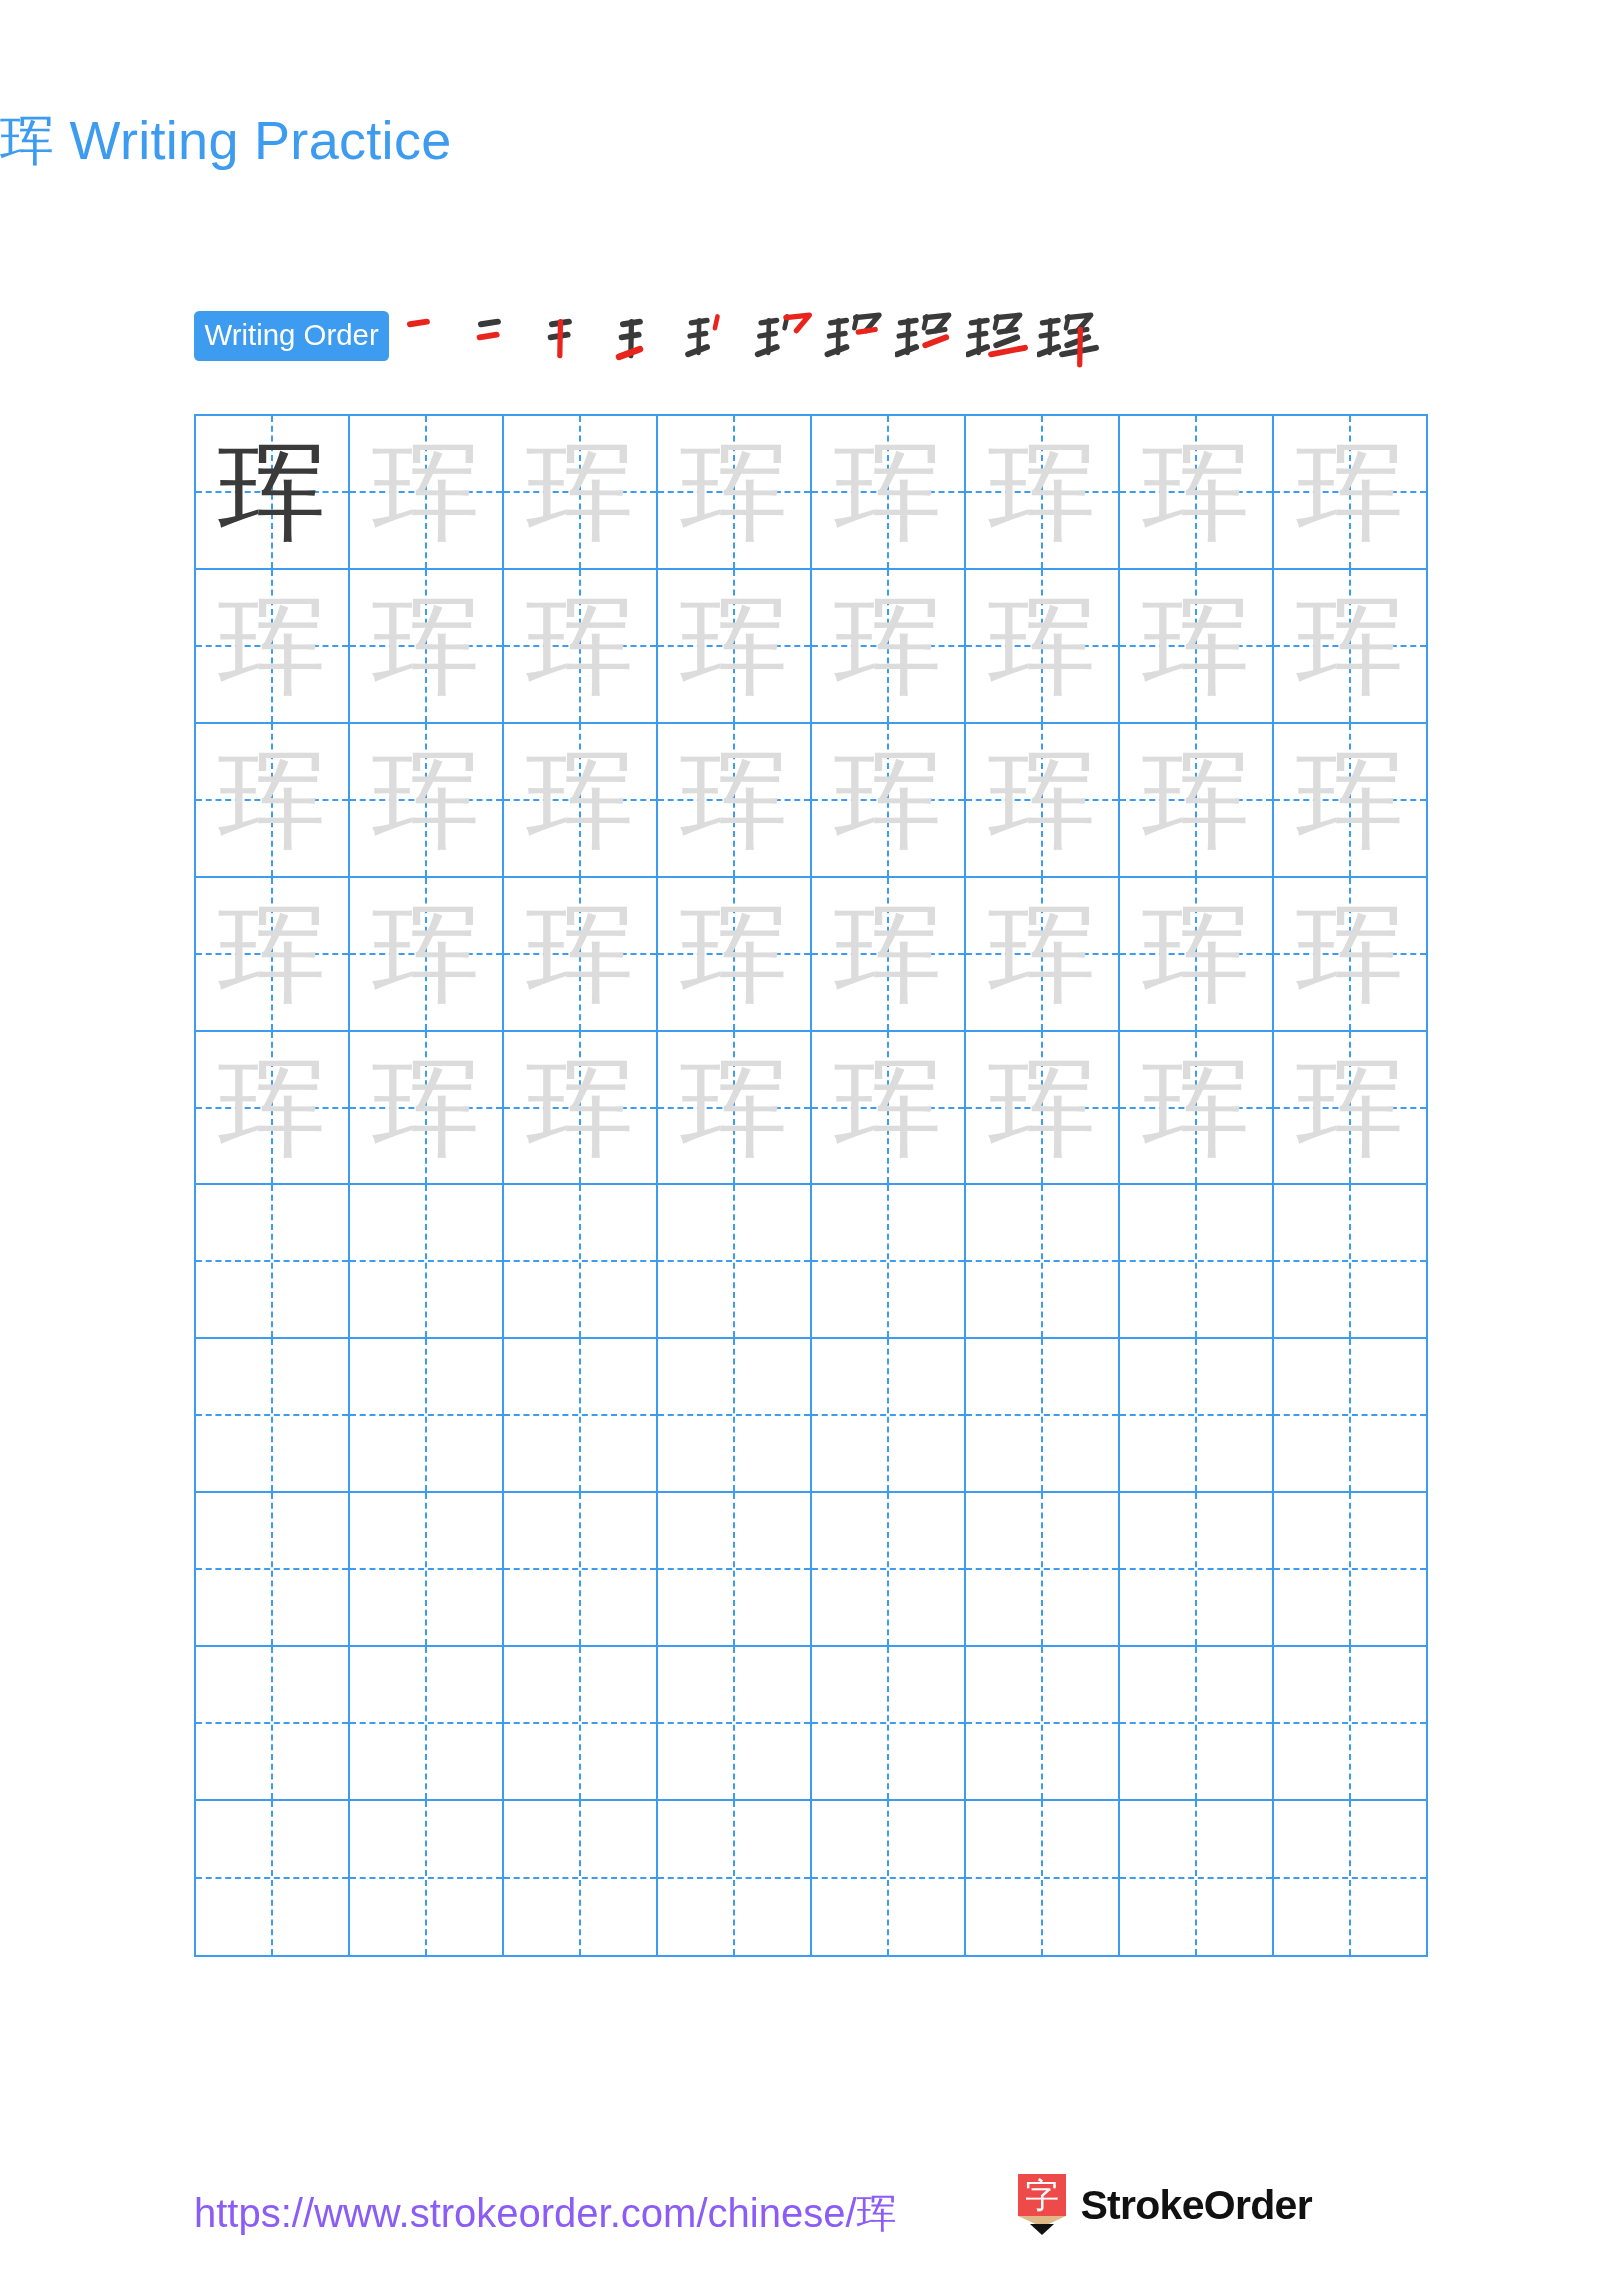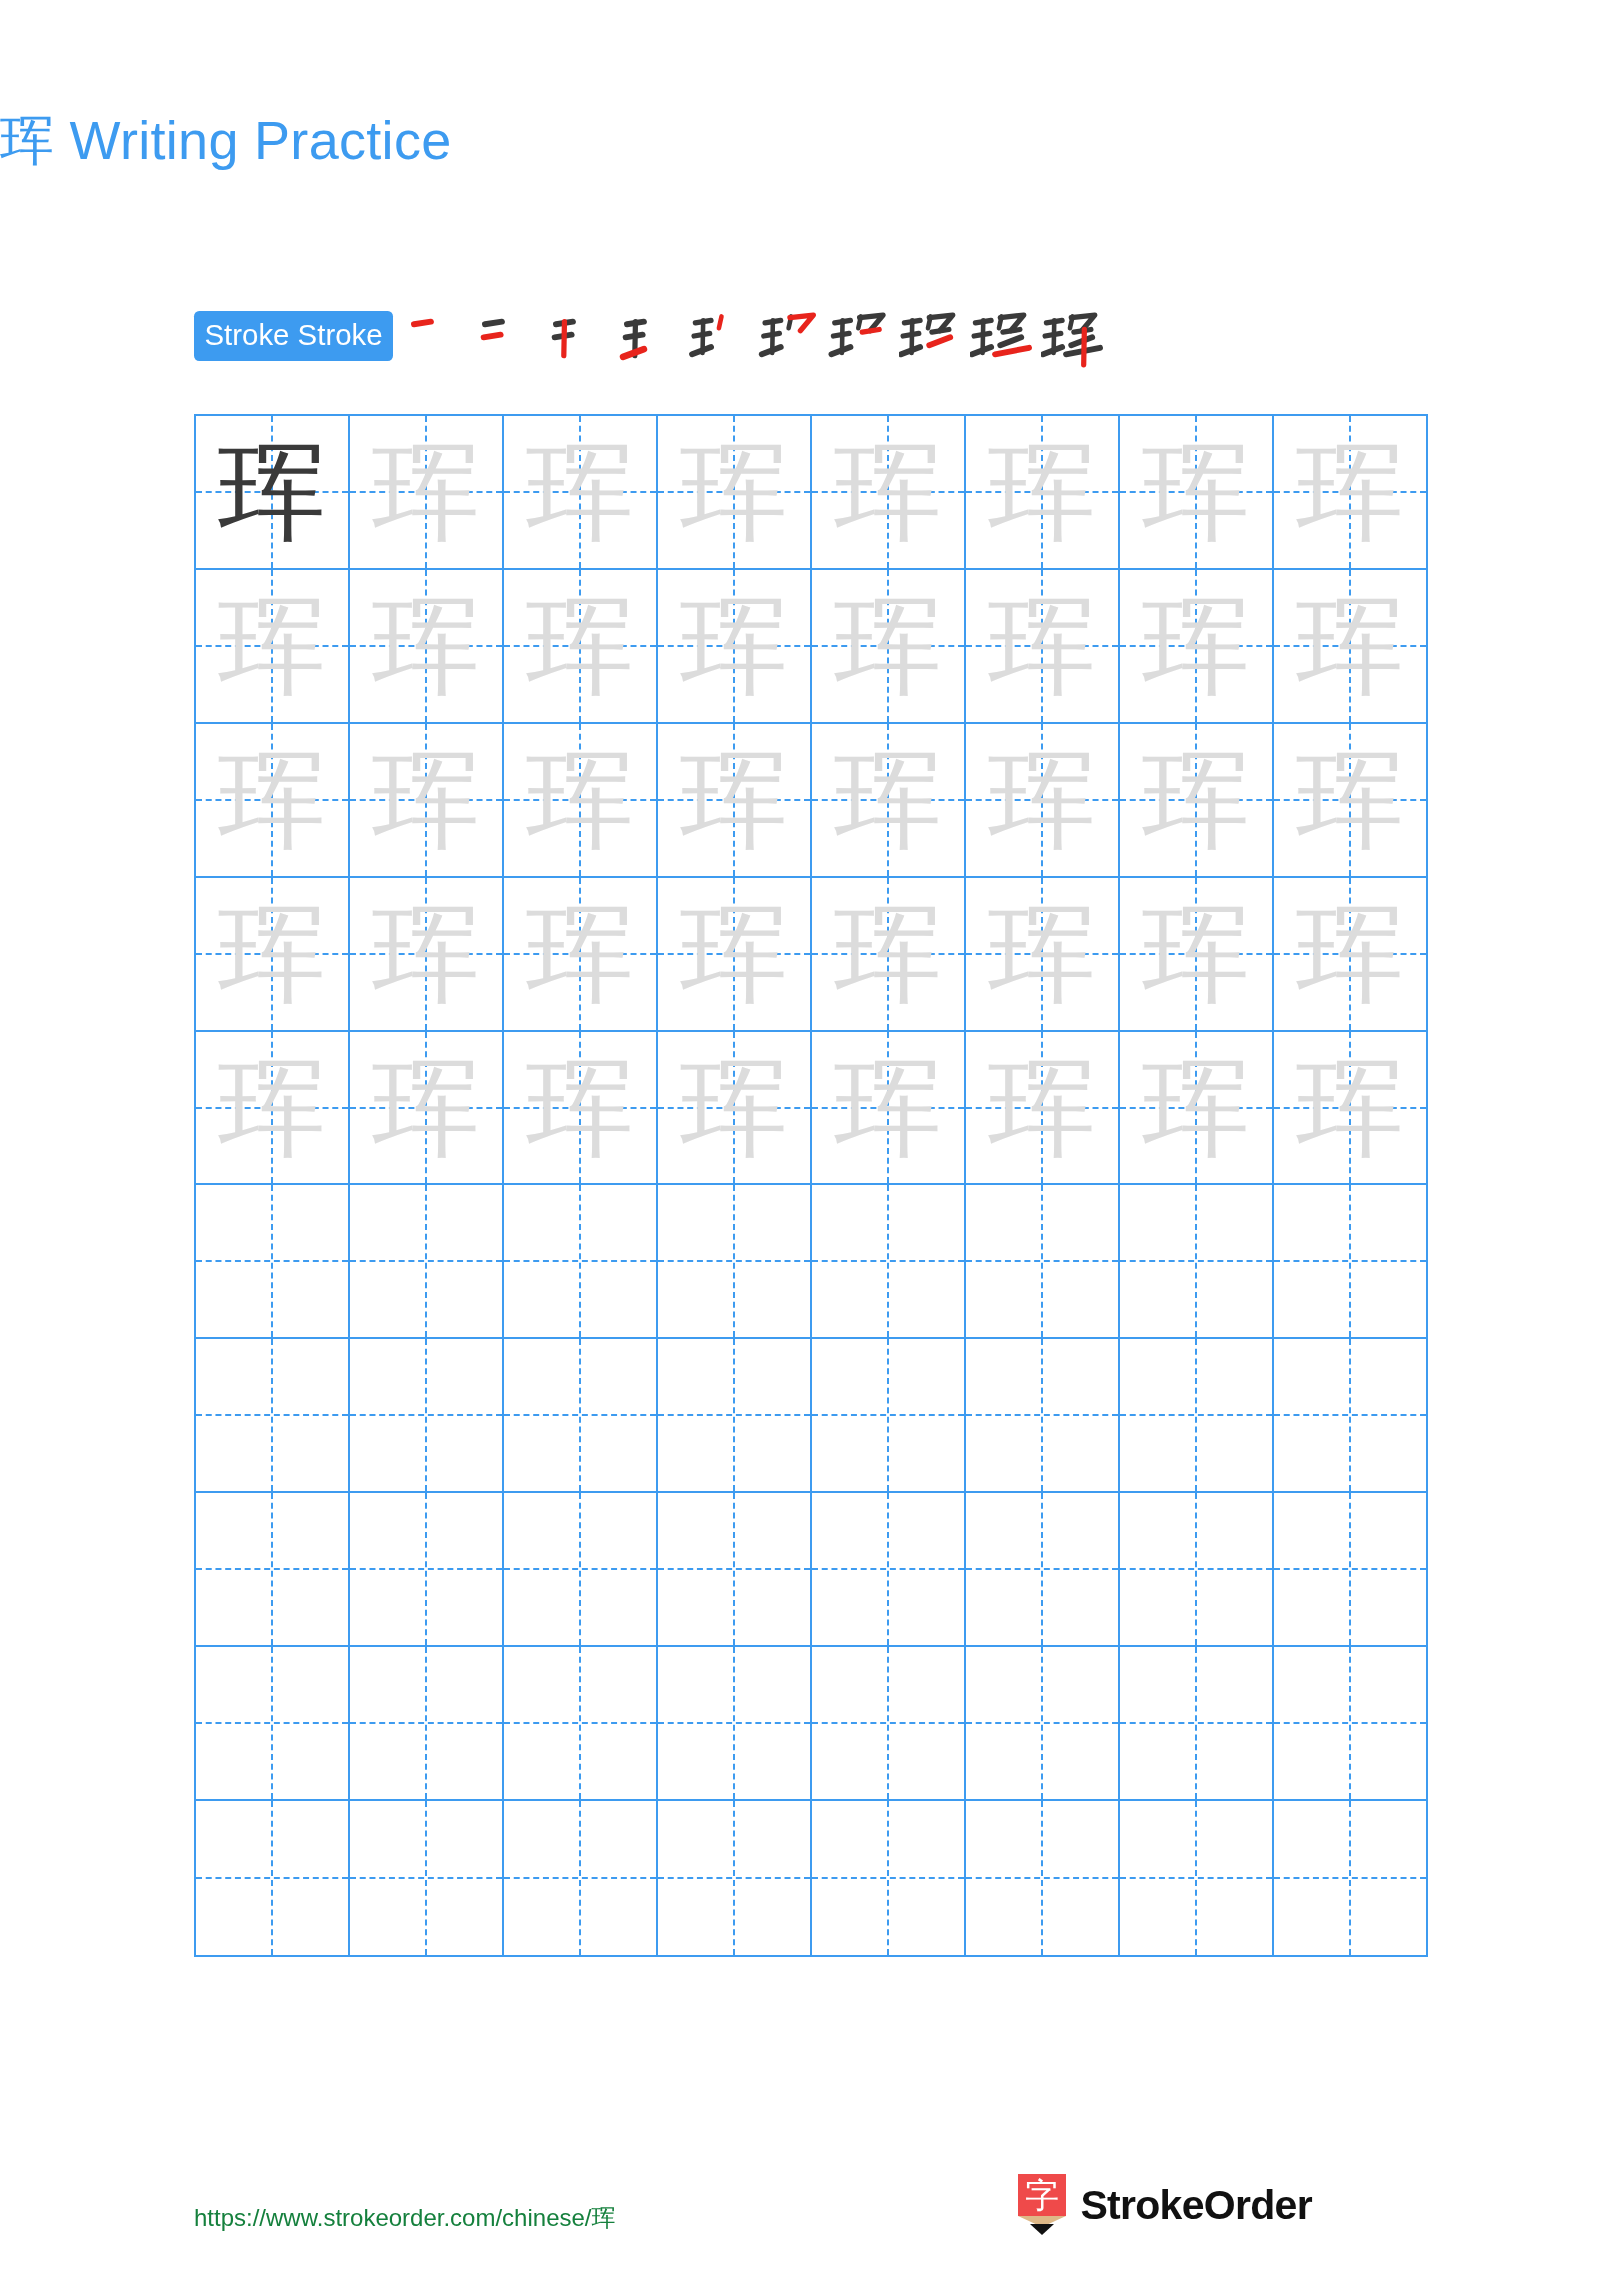--- a/index.html
+++ b/index.html
@@ -118,24 +118,23 @@
     user-select: none;
   }
   .cell-char.dark  { color: #3a3a3a; }
   .cell-char.light { color: #dcdcdc; }
 
   
   .footer-url {
     position: absolute;
     left: 194px;
     top: 2186px;
-    color: #15803d;
-    font-size: 24px;
+    color: #8b5cf6;
+    font-size: 40px;
     white-space: nowrap;
-    margin-top: 16px;
   }
   .footer-brand {
     position: absolute;
     left: 1018px;
     top: 2174px;
     display: flex;
     align-items: center;
   }
   .brand-mark {
     position: relative;
@@ -187,21 +186,21 @@
   }
 </style>
 </head>
 <body>
 
 <div class="page-title">
   <span class="han">珲</span><span> Writing Practice</span>
 </div>
 
 <div class="stroke-order-row">
-  <div class="stroke-order-badge">Stroke Stroke</div>
+  <div class="stroke-order-badge">Writing Order</div>
   <div class="stroke-steps">
 
     <div class="stroke-step">
       <svg viewBox="0 0 108 104">
         <path d="M18 34 L44 30" stroke="#e8241c" stroke-width="9" stroke-linecap="round" fill="none"></path>
       </svg>
     </div>
 
     <div class="stroke-step">
       <svg viewBox="0 0 108 104">

